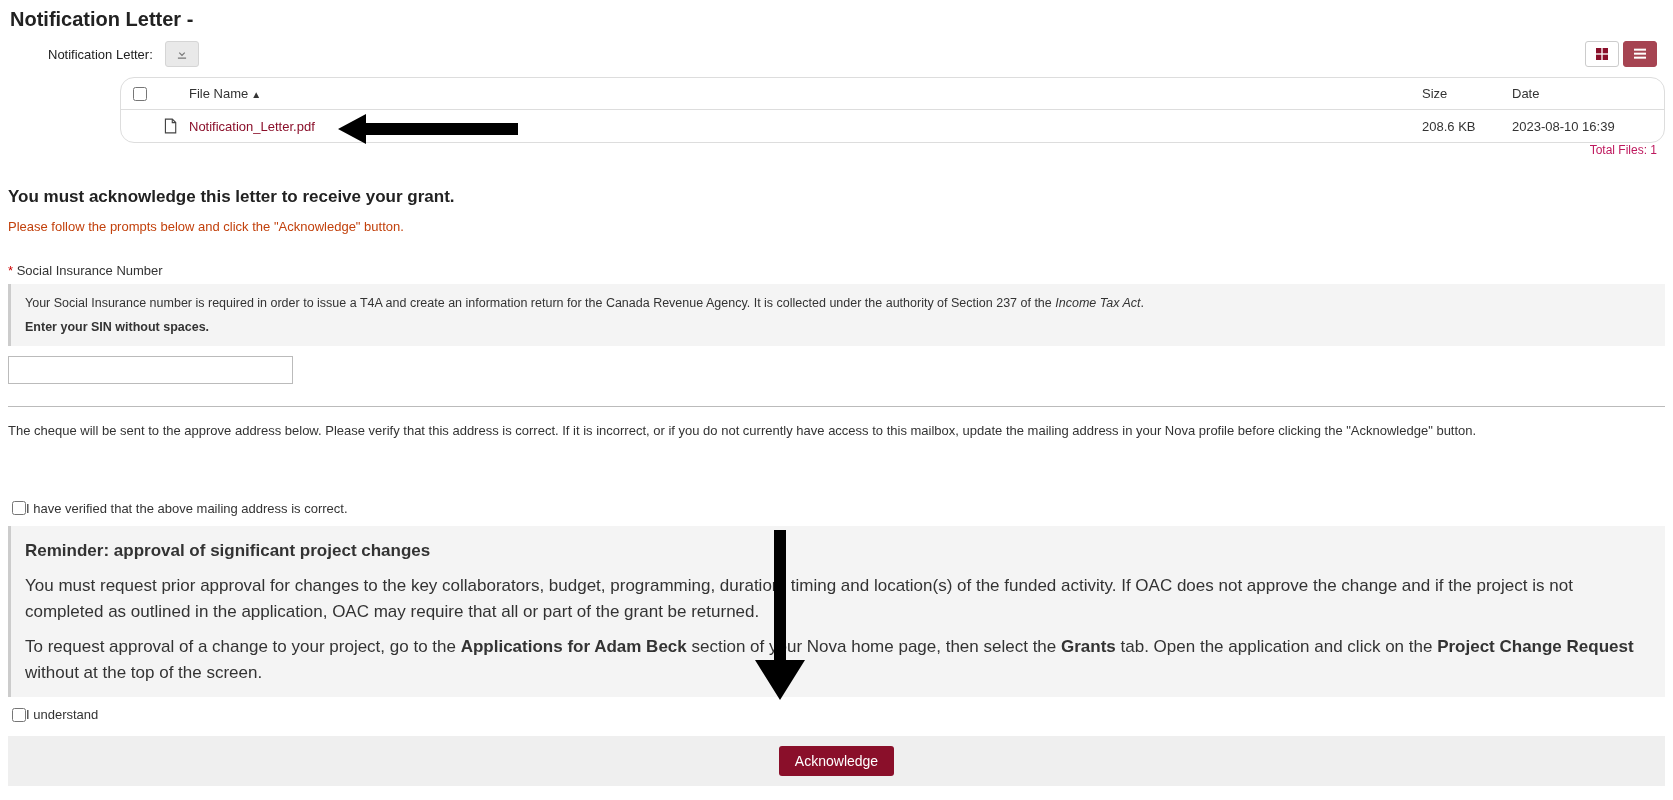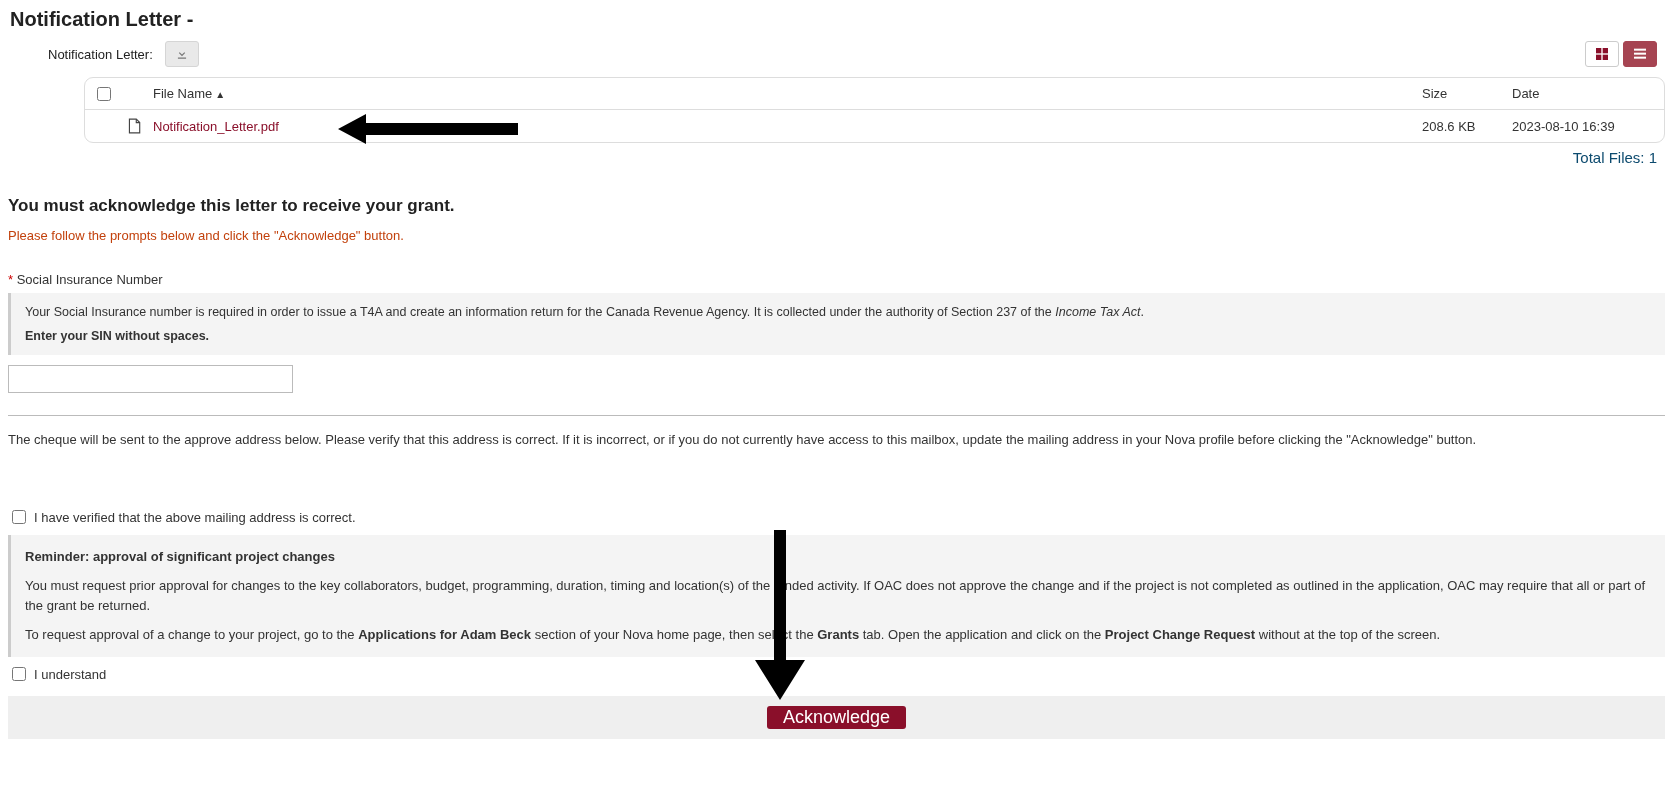--- a/index.html
+++ b/index.html
@@ -39,41 +39,41 @@
       width: 34px; height: 26px;
       border: 1px solid #ccc;
       border-radius: 3px;
       display: flex; align-items: center; justify-content: center;
       background: #fff;
     }
     .view-btn.grid-active { color: #8a0f2a; }
     .view-btn.list-active { background: #a64452; color: #fff; border-color: #a64452; }
     .view-btn svg { width: 16px; height: 16px; }
     .file-table {
-      margin-left: 76px;
+      margin-left: 112px;
       border: 1px solid #ddd;
-      border-radius: 9px;
+      border-radius: 14px;
       overflow: hidden;
     }
     .table-head, .table-row {
       display: flex;
       align-items: center;
       padding: 8px 12px;
       font-size: 13px;
     }
     .table-head { border-bottom: 1px solid #ddd; }
     .table-row { border-top: none; }
     .col-check { width: 30px; display:flex; align-items:center; }
     .col-icon { width: 26px; display:flex; align-items:center; color:#444; }
     .col-name { flex: 1; }
     .col-size { width: 90px; text-align: left; }
     .col-date { width: 140px; text-align: left; }
     .sort-arrow { font-size: 10px; margin-left: 3px; }
     .file-link { color: #8a0f2a; text-decoration: none; font-weight: 500; }
-    .total-files { text-align: right; font-size: 15px; color: #0c4a6e; margin-top: 6px; padding-right: 8px; }
+    .total-files { text-align: right; font-size: 12px; color: #be185d; padding-right: 8px; }
     .section-heading {
       font-size: 17px; font-weight: 700; color: #222;
       margin-top: 30px; margin-bottom: 12px;
     }
     .subtext { font-size: 13px; color: #c2410c; margin-bottom: 29px; }
     .req-star { color: #c00; }
     .field-name { font-size: 13px; color: #333; margin-bottom: 6px; }
     .info-box {
       background: #f4f4f4;
       border-left: 3px solid #ccc;
@@ -87,47 +87,47 @@
     .info-box em { font-style: italic; }
     .sin-input {
       width: 285px; height: 28px;
       border: 1px solid #bbb;
       padding: 4px 6px;
       font-size: 13px;
     }
     hr.divider { border: none; border-top: 1px solid #bbb; margin: 22px 0 14px 0; }
     .paragraph { font-size: 13px; color: #333; line-height: 1.5; margin-bottom: 60px; }
     .paragraph strong { font-weight: 400; }
-    .check-row { display:flex; align-items:center; gap:8px; font-size:13px; color:#333; margin: 10px 0 10px 4px; }
+    .check-row { display:flex; align-items:center; gap:0; font-size:13px; color:#333; margin: 10px 0 10px 4px; }
     .reminder-box {
       background: #f4f4f4;
       border-left: 3px solid #ccc;
       padding: 12px 14px;
-      font-size: 13px;
+      font-size: 17px;
       color: #333;
       margin: 8px 0;
     }
     .reminder-box p { margin-bottom: 10px; line-height:1.5; }
     .reminder-box p:first-child { font-weight: 700; }
     .reminder-box p:last-child { margin-bottom: 0; }
     .reminder-box strong { font-weight: 700; }
     .ack-bar {
       background: #efefef;
       padding: 10px;
       display: flex;
       justify-content: center;
       margin-top: 14px;
     }
     .ack-btn {
       background: #8a0f2a;
       color: #fff;
       border: none;
-      padding: 1px 16px;
+      padding: 7px 16px;
       border-radius: 3px;
-      font-size: 18px;
+      font-size: 14px;
       cursor: pointer;
     }
     .arrow-svg { position: absolute; pointer-events: none; }
     .arrow1 { left: 338px; top: 114px; }
     .arrow2 { left: 755px; top: 530px; }
     input[type="checkbox"] { width:14px; height:14px; }
   </style>
 </head>
 <body>
 

